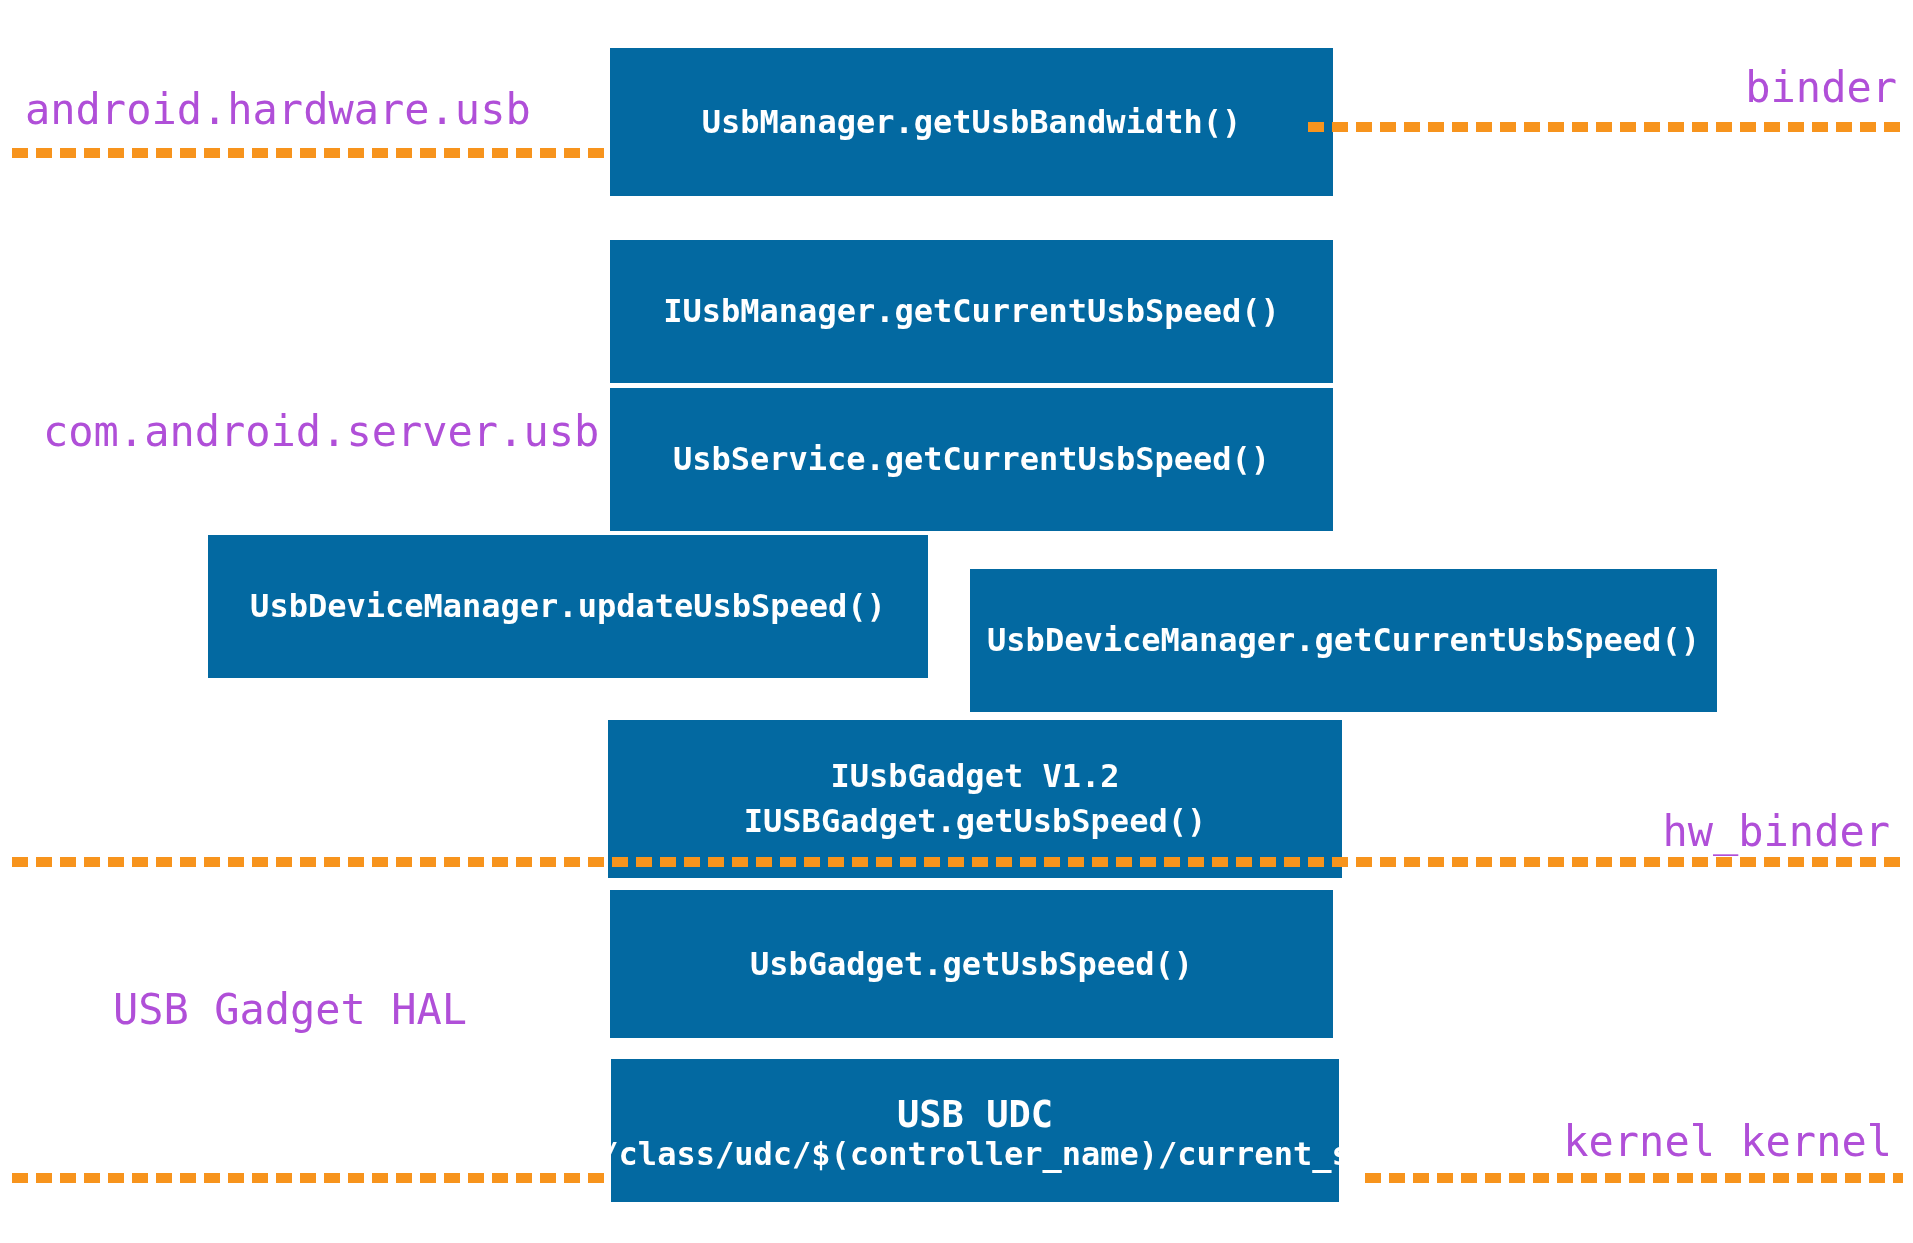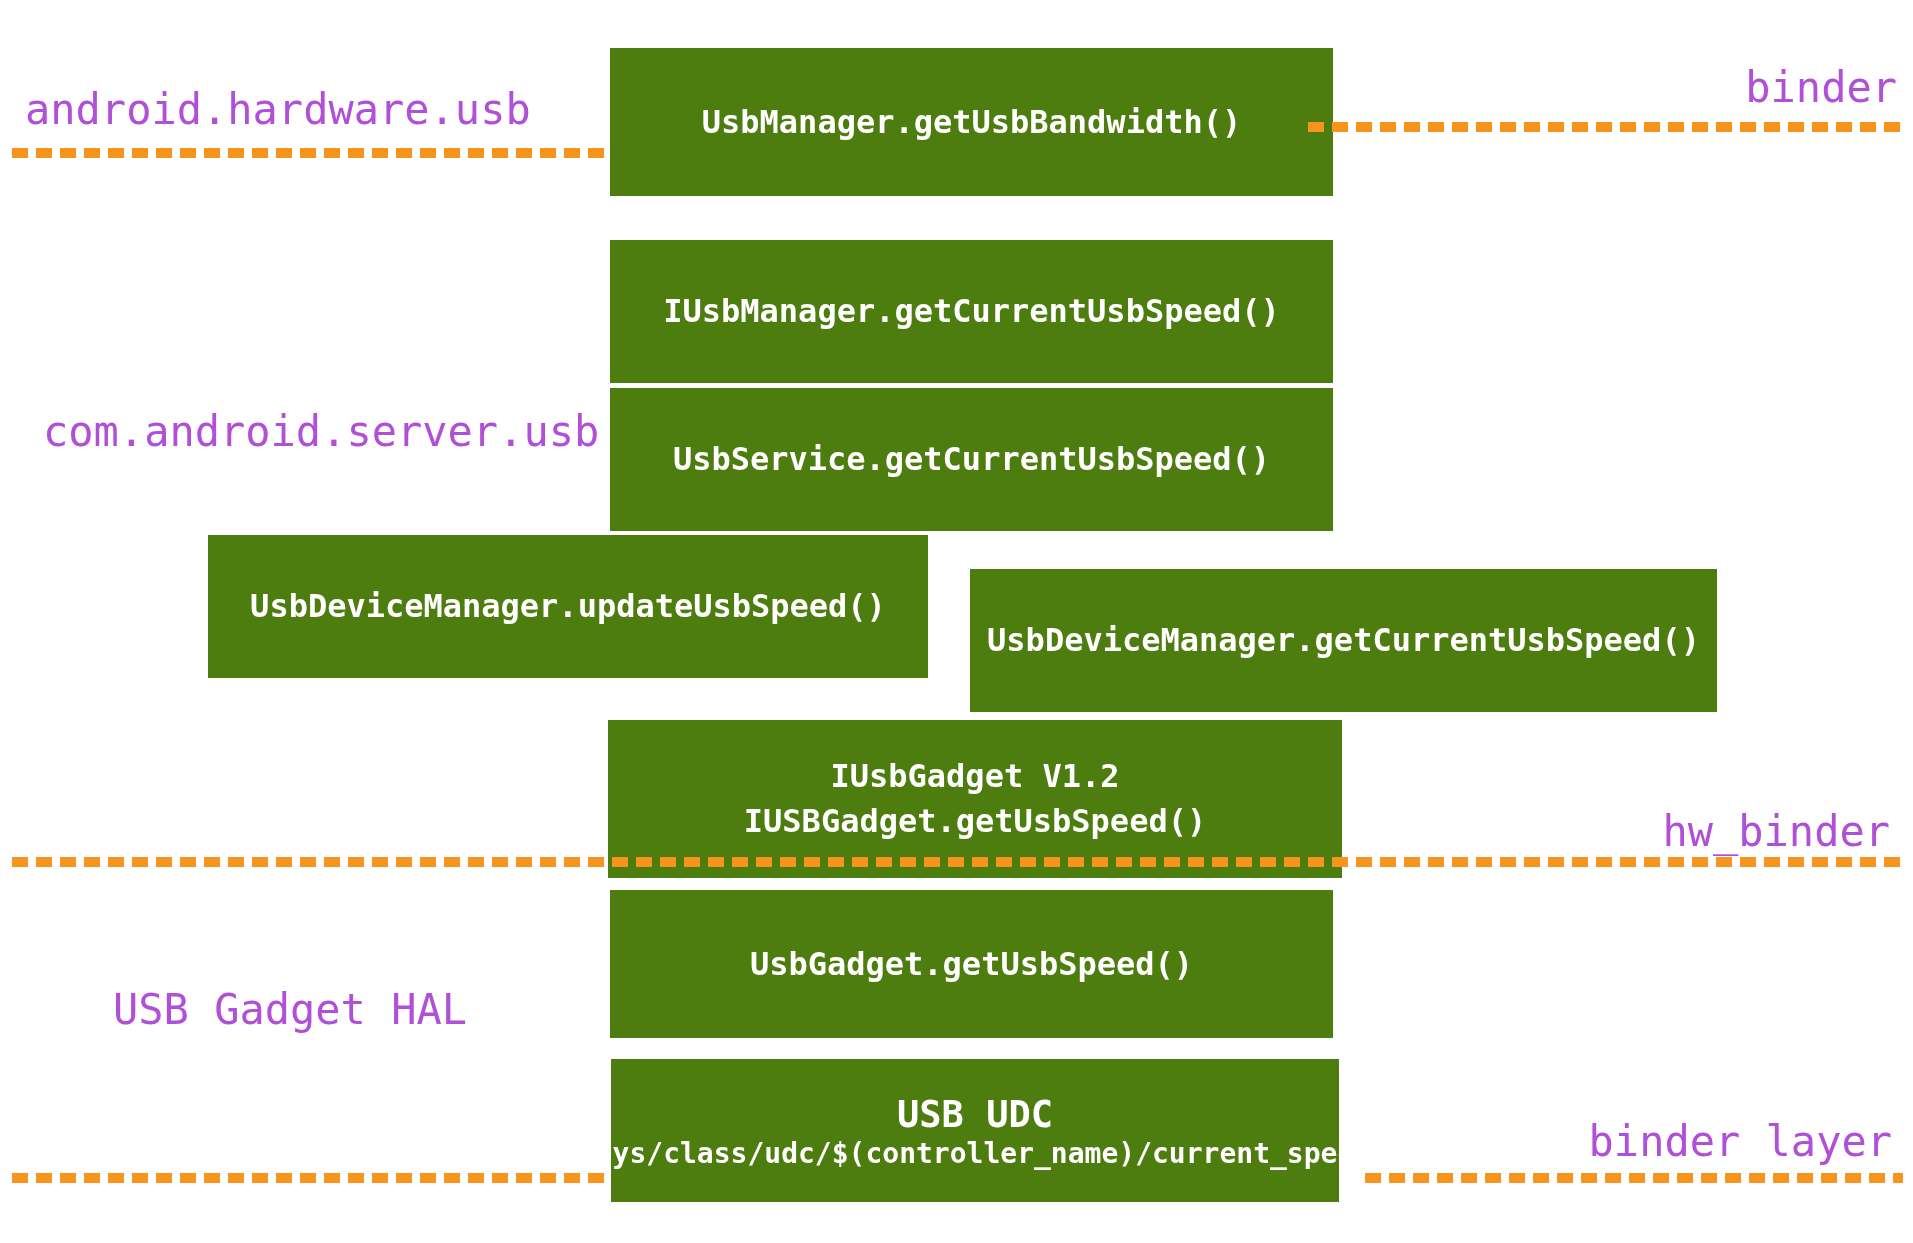--- a/index.html
+++ b/index.html
@@ -8,21 +8,21 @@
     width: 1913px;
     height: 1243px;
     background: #ffffff;
     overflow: hidden;
     font-family: "DejaVu Sans Mono", "Liberation Mono", monospace;
   }
 
   
   .box {
     position: absolute;
-    background: #4d7c0f;
+    background: #0369a1;
     color: #ffffff;
     display: flex;
     flex-direction: column;
     align-items: center;
     justify-content: center;
     text-align: center;
     z-index: 1;
   }
   .box .line1 {
     font-size: 32px;
@@ -31,21 +31,21 @@
     line-height: 45px;
     white-space: nowrap;
   }
   .box .line-big {
     font-size: 37px;
     font-weight: bold;
     line-height: 46px;
     white-space: nowrap;
   }
   .box .line-small {
-    font-size: 28px;
+    font-size: 32px;
     font-weight: bold;
     line-height: 32px;
     white-space: nowrap;
     text-align: right;
   }
 
   #box-usbmanager            { left: 610px;  top: 48px;   width: 723px; height: 148px; }
   #box-iusbmanager           { left: 610px;  top: 220px;  width: 723px; height: 143px; margin-top: 20px; }
   #box-usbservice            { left: 610px;  top: 388px;  width: 723px; height: 143px; }
   #box-updateusbspeed        { left: 208px;  top: 535px;  width: 720px; height: 143px; }
@@ -93,21 +93,21 @@
   <div class="dash" id="line-binder-right"></div>
   <div class="dash" id="line-hw-binder"></div>
   <div class="dash" id="line-kernel-left"></div>
   <div class="dash" id="line-kernel-right"></div>
 
   <div class="layer-label" id="label-android-hardware-usb">android.hardware.usb</div>
   <div class="layer-label" id="label-binder">binder</div>
   <div class="layer-label" id="label-com-android-server">com.android.server.usb</div>
   <div class="layer-label" id="label-hw-binder">hw_binder</div>
   <div class="layer-label" id="label-usb-gadget-hal">USB Gadget HAL</div>
-  <div class="layer-label" id="label-kernel-layer">binder layer</div>
+  <div class="layer-label" id="label-kernel-layer">kernel kernel</div>
 
   <div class="box" id="box-usbmanager">
     <span class="line1">UsbManager.getUsbBandwidth()</span>
   </div>
 
   <div class="box" id="box-iusbmanager">
     <span class="line1">IUsbManager.getCurrentUsbSpeed()</span>
   </div>
 
   <div class="box" id="box-usbservice">

